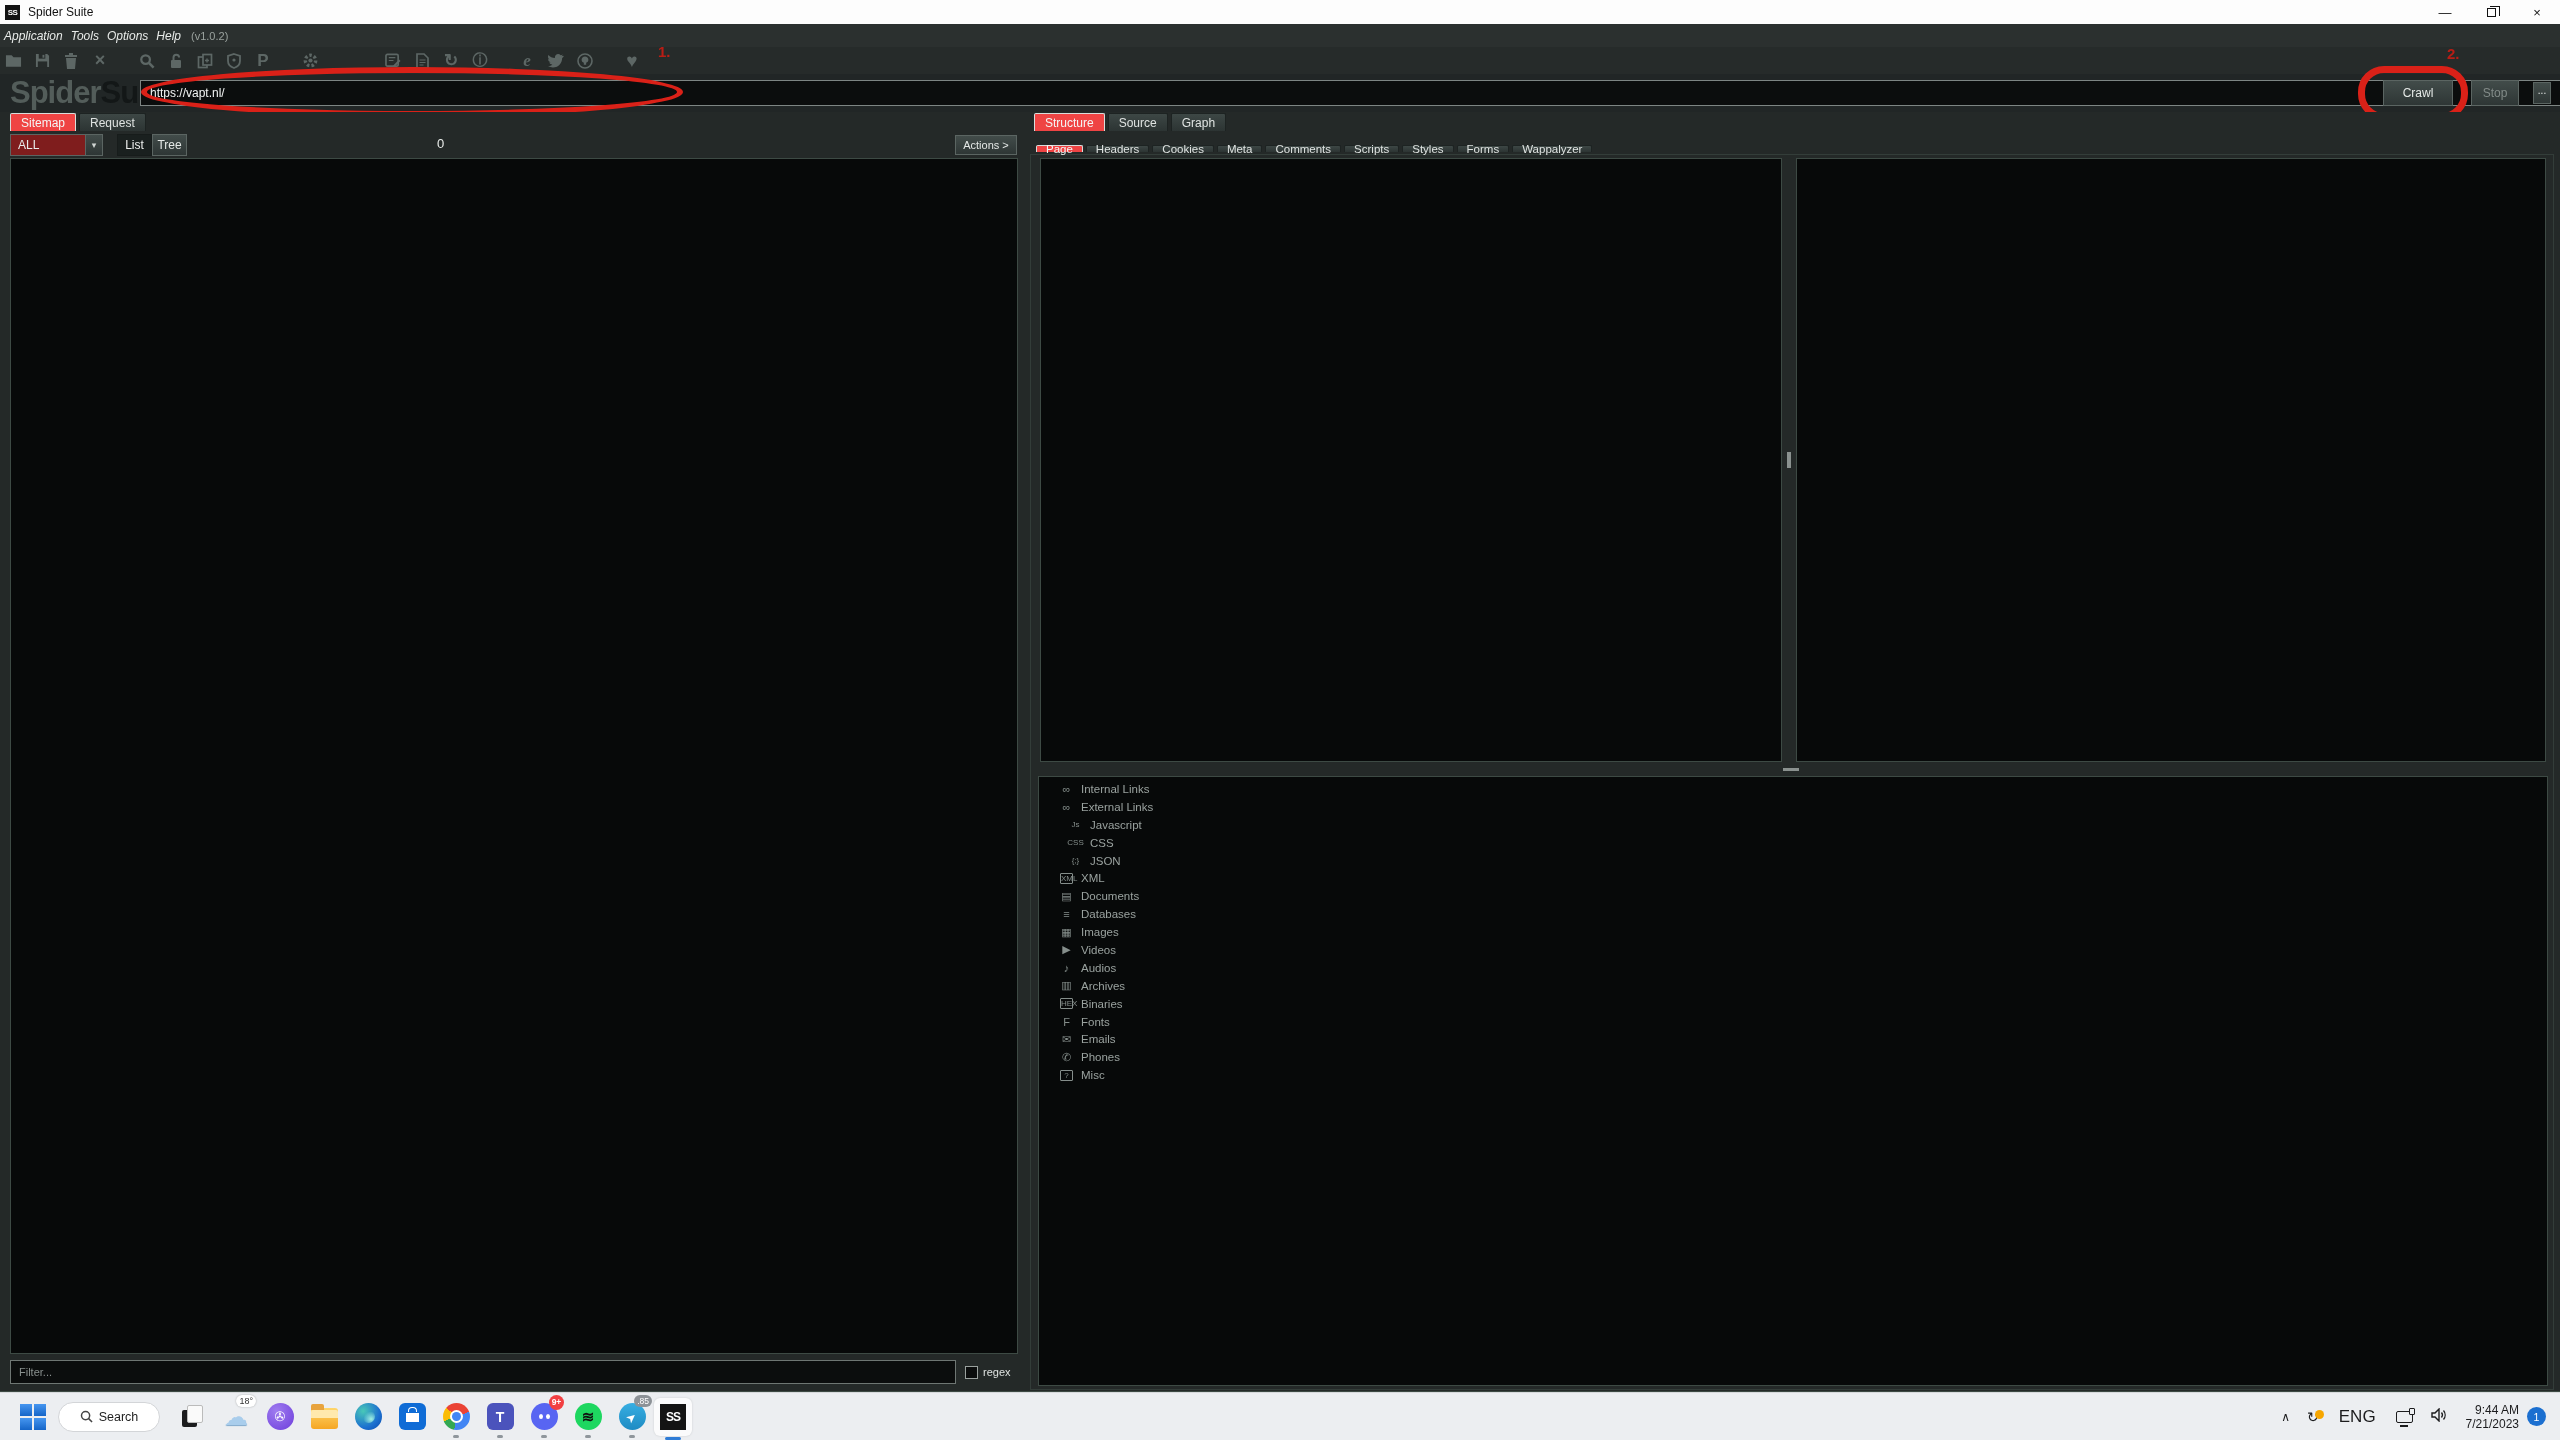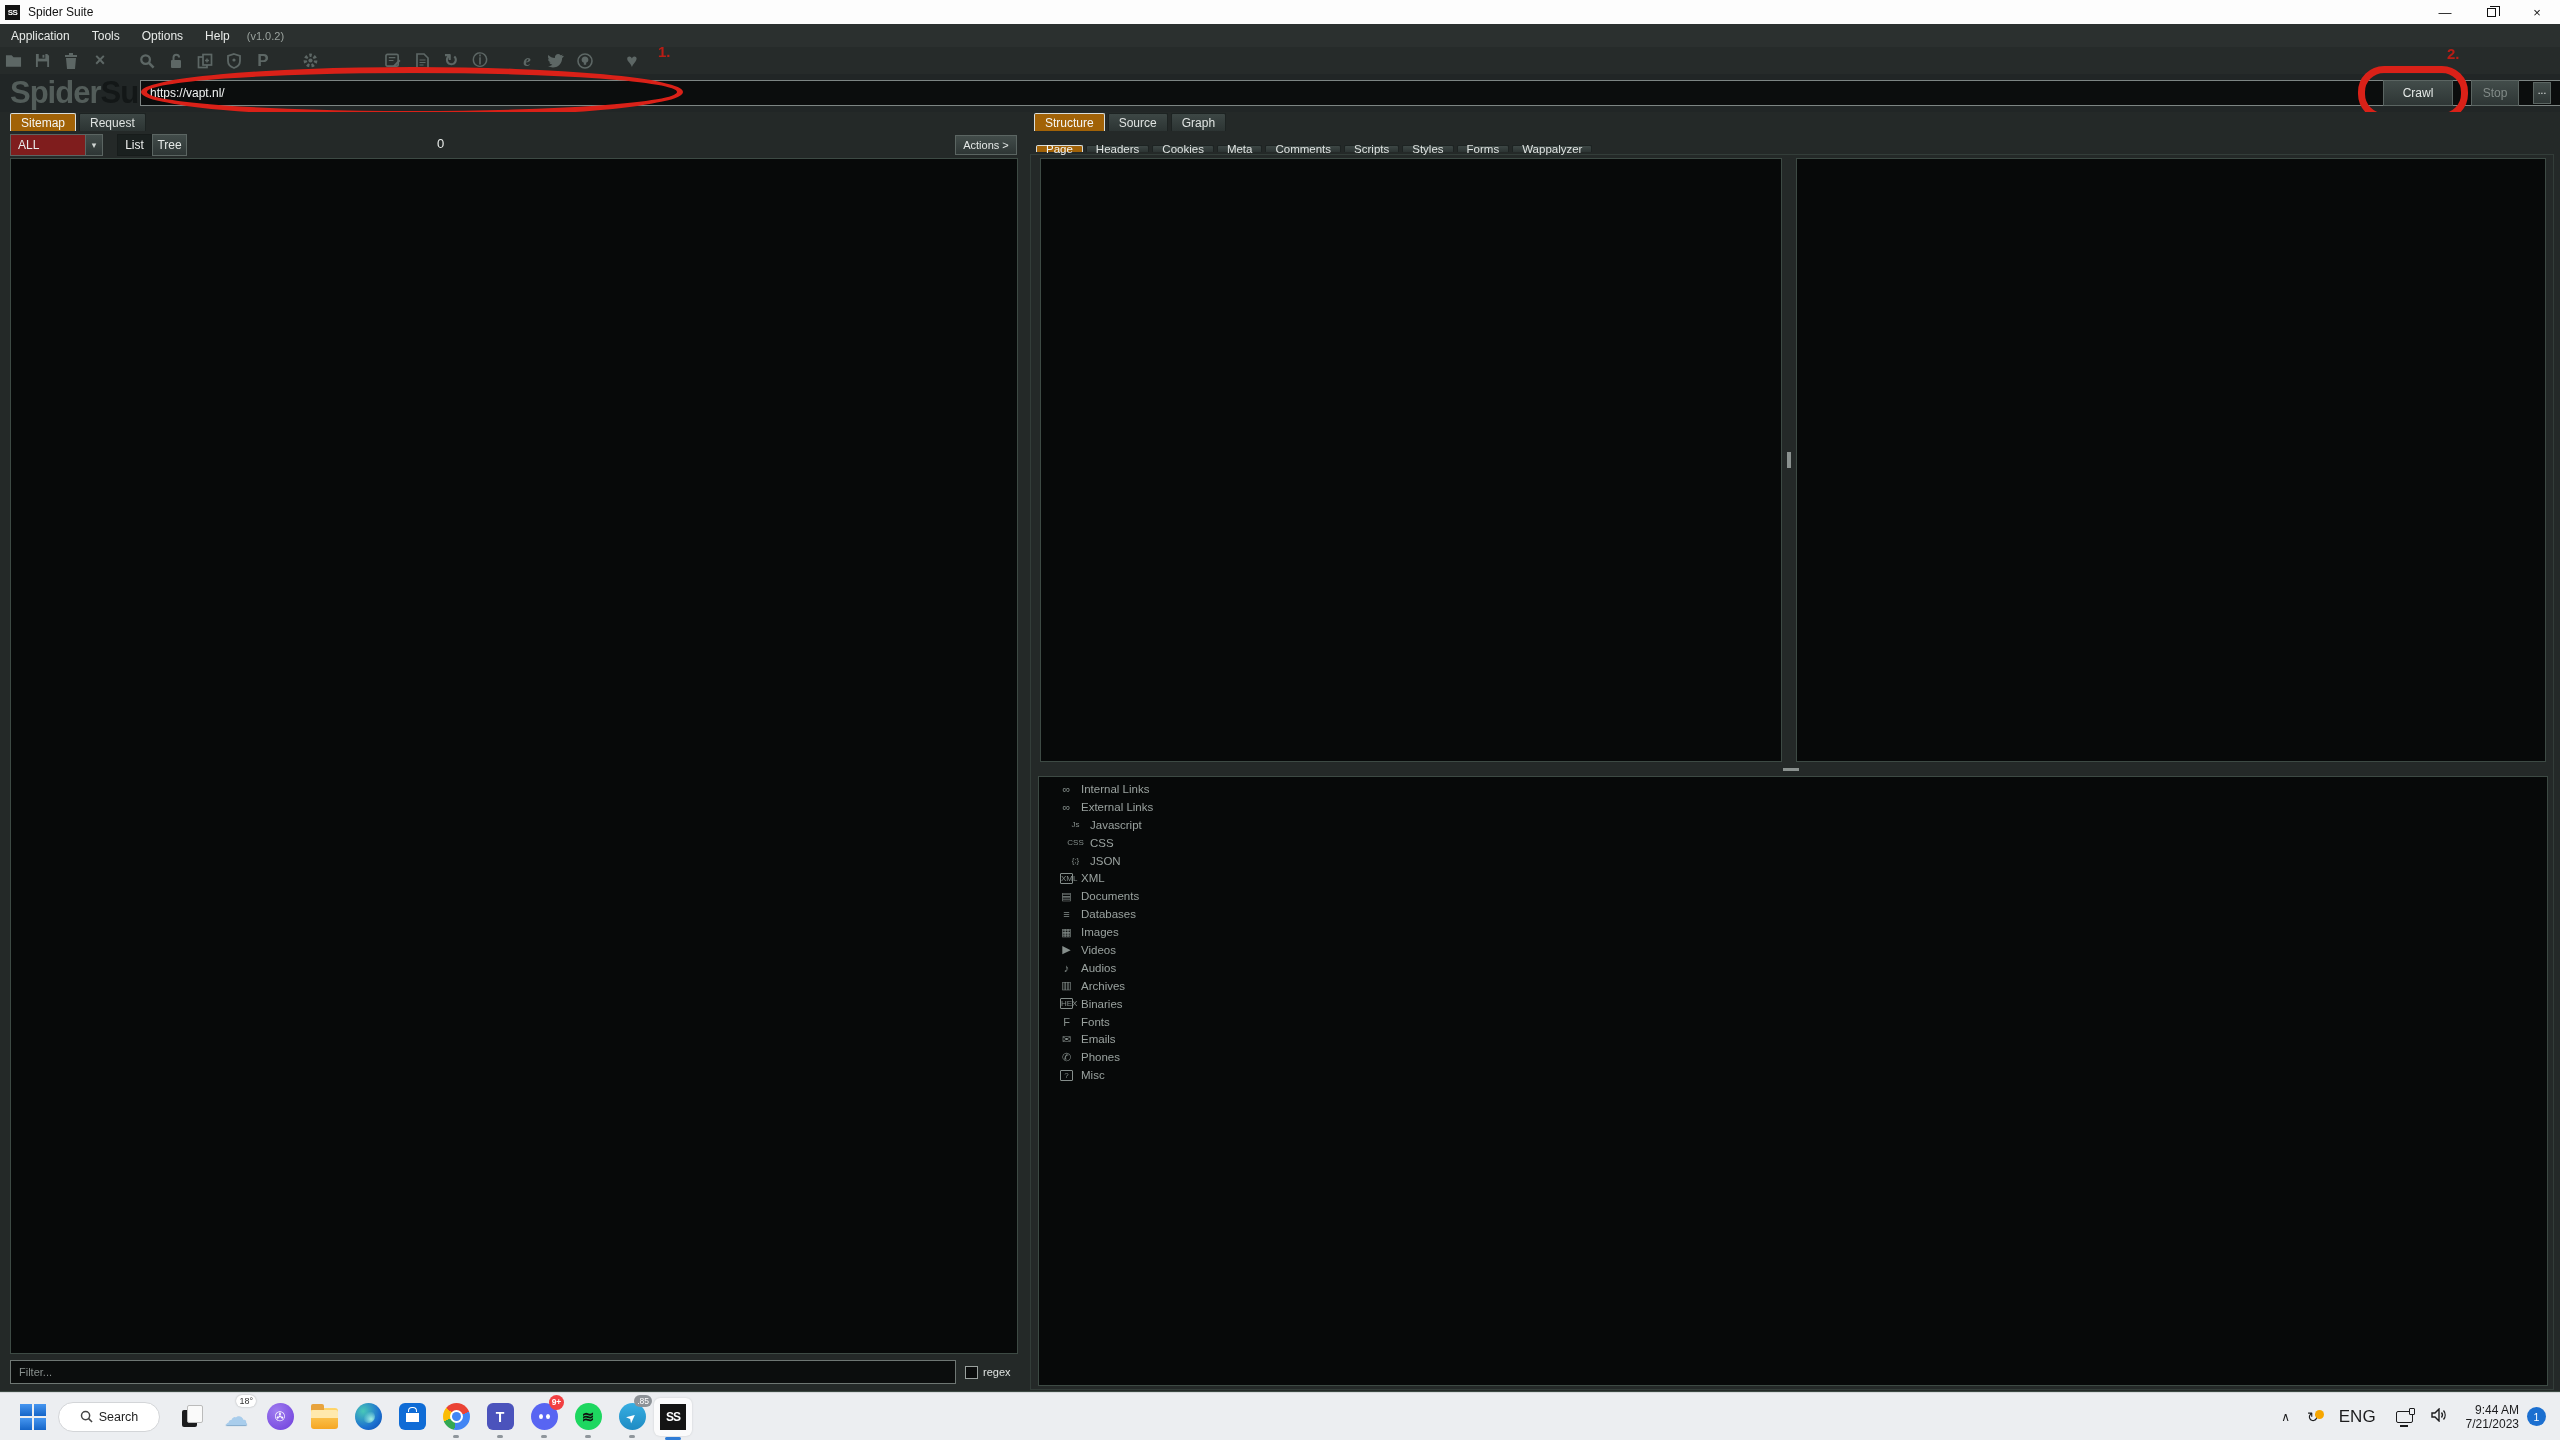--- a/index.html
+++ b/index.html
@@ -14,21 +14,21 @@
   .win-controls { margin-left:auto; display:flex; height:100%; }
   .win-btn { width:46px; height:100%; display:flex; align-items:center; justify-content:center;
              color:#111; font-size:13px; cursor:default; }
   .restore-glyph { width:9px; height:9px; border:1px solid #111; position:relative; background:#fdfdfd; }
   .restore-glyph::before { content:""; position:absolute; left:2px; top:-3px; width:9px; height:9px;
              border:1px solid #111; border-left:none; border-bottom:none; }
 
   
   .menubar { position:absolute; left:0; top:24px; width:2560px; height:23px; background:#2b302f;
              display:flex; align-items:center; color:#e8ebe9; font-size:12px; }
-  .menu-item { padding:0 11px; height:100%; display:flex; align-items:center; }
+  .menu-item { padding:0 4px; height:100%; display:flex; align-items:center;font-style:italic; }
   .menu-version { color:#9aa29e; font-size:11px; padding-left:6px; }
 
   
   .toolbar { position:absolute; left:0; top:47px; width:2560px; height:27px; background:#262b2a;
              display:flex; align-items:center; padding-left:4px; }
   .tb-ico { width:18px; height:20px; margin-right:11px; display:flex; align-items:center; justify-content:center;
             color:#5d6765; font-size:15px; font-weight:bold; }
   .tb-ico svg { display:block; }
   .tb-sep { width:18px; }
 
@@ -53,21 +53,21 @@
   .ann-n1 { left:658px; top:-31px; } .ann-n2 { left:2447px; top:-29px; }
 
   
   .main { position:absolute; left:0; top:112px; width:2560px; height:1280px; background:#242928;
           border-bottom:1px solid #3d4a44; }
 
   .tabrow { position:absolute; display:flex; gap:3px; height:18px; }
   .tab { padding:0 10px; font-size:12px; display:flex; align-items:center;
          background:linear-gradient(#3d4745,#2c3433); border:1px solid #20262500;
          border:1px solid #1d2322; border-bottom:none; color:#dfe3e1; border-radius:2px 2px 0 0; }
-  .tab.active { background:#a16207; border:1px solid #d9dddb; border-bottom:none; color:#f4f6f5; }
+  .tab.active { background:#ef4444; border:1px solid #d9dddb; border-bottom:none; color:#f4f6f5; }
 
   
   .left-tabs { left:10px; top:1px; }
   .ctl-row { position:absolute; left:10px; top:21px; height:23px; display:flex; align-items:center; }
   .combo { width:93px; height:22px; background:#7f1d1d; border:1px solid #5b6562; display:flex; color:#e8ebe9;
            font-size:12px; align-items:center; }
   .combo .val { flex:1; padding-left:7px; }
   .combo .arrow { width:17px; height:100%; background:linear-gradient(#424c4a,#2e3635);
                   border-left:1px solid #5b6562; display:flex; align-items:center; justify-content:center;
                   font-size:9px; color:#cfd4d2; }

